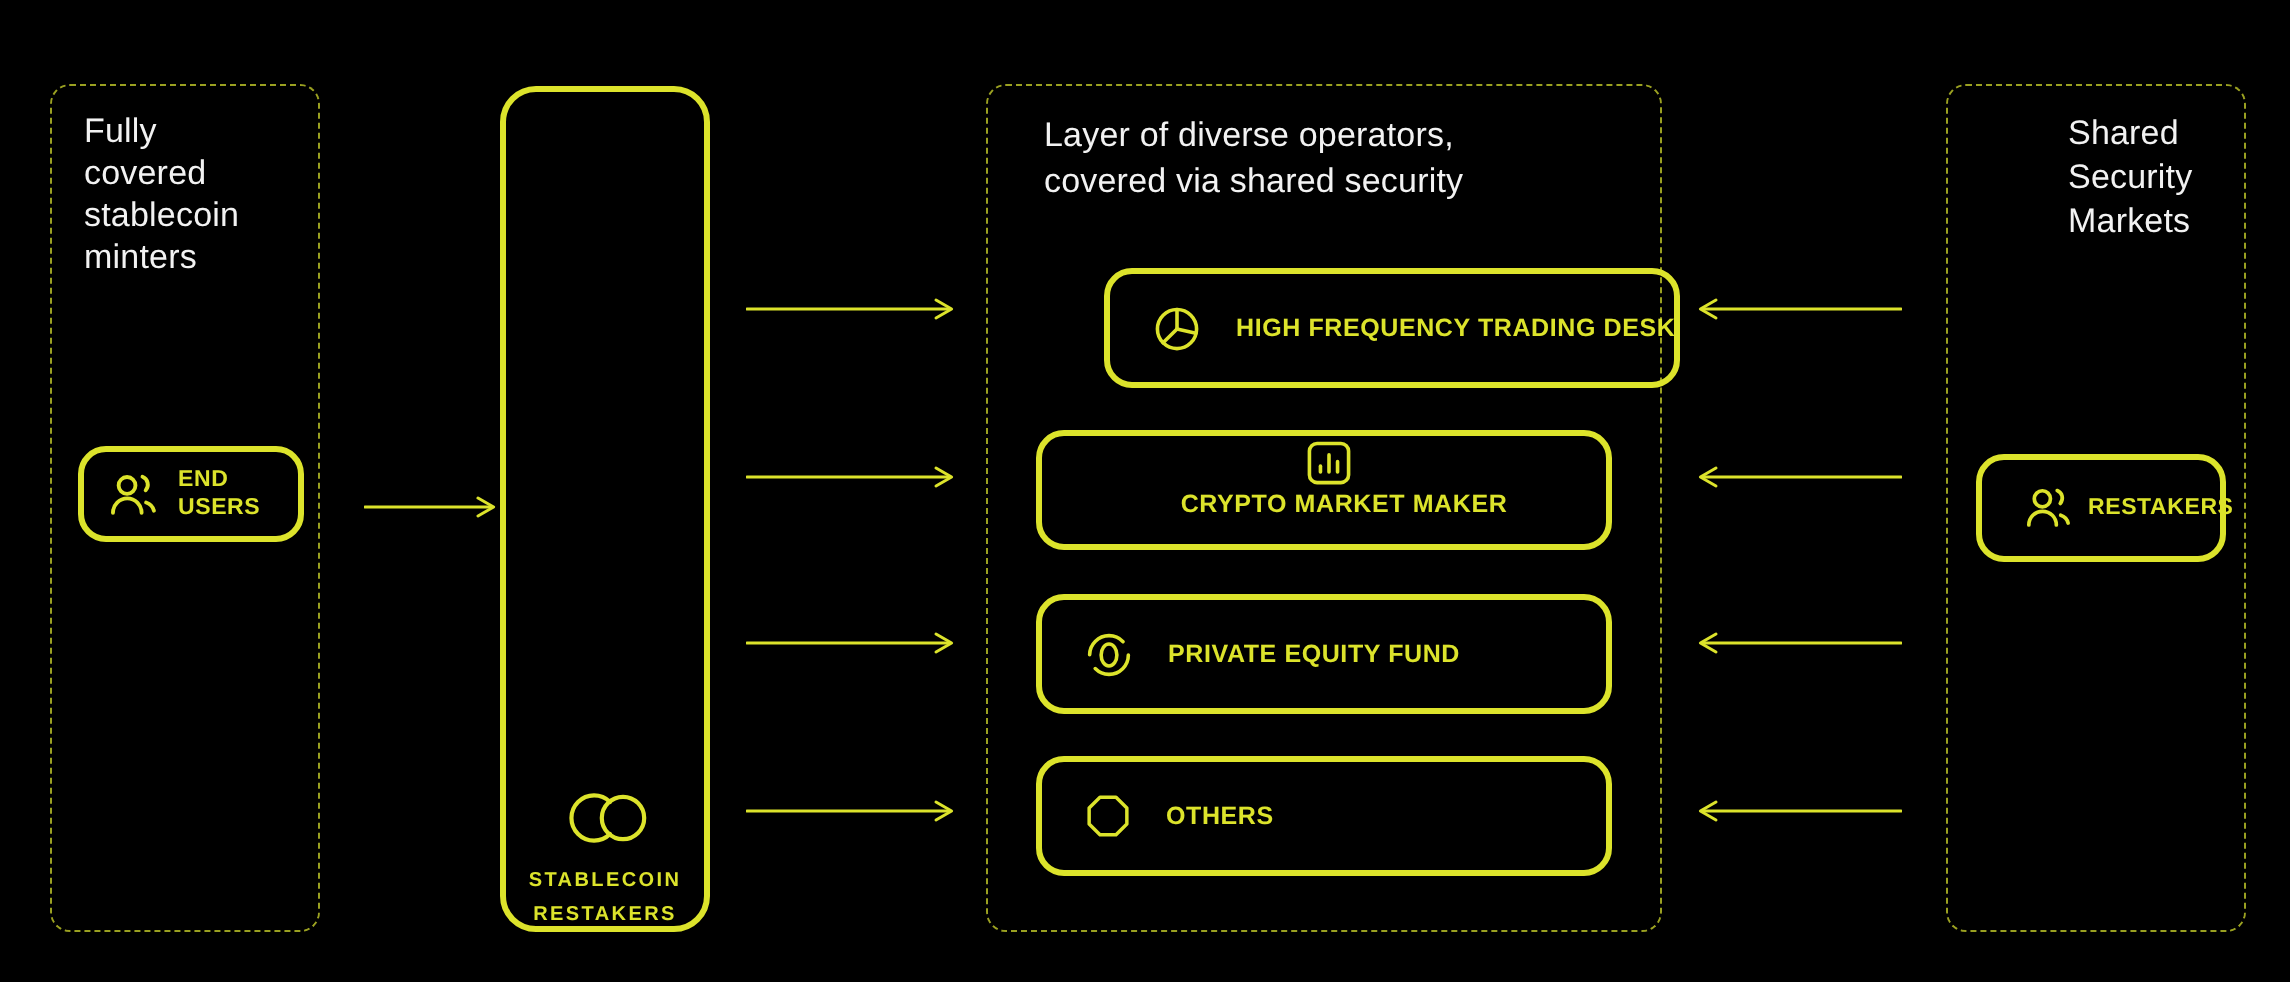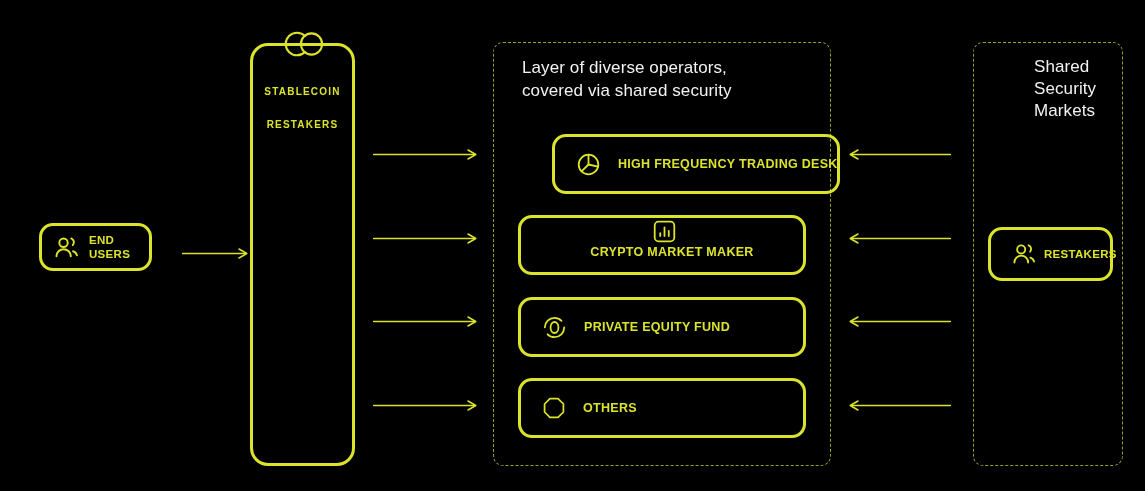--- a/index.html
+++ b/index.html
@@ -43,36 +43,38 @@
   .small-label{font-size:11.5px;line-height:14px;letter-spacing:.3px;}
   
   .operator-node{left:24px;width:288px;height:60px;padding-left:20px;}
   .operator-node .icon{margin-right:16px;}
   .operator-label{font-size:12.5px;letter-spacing:.3px;white-space:nowrap;}
   
   .collateral-node{
     position:absolute;left:250px;top:43px;width:105px;height:423px;
     border:3px solid var(--accent,#dce32b);border-radius:18px;
     box-sizing:border-box;
-    display:flex;flex-direction:column;align-items:center;justify-content:flex-start;
-    color:var(--accent,#dce32b);
-    gap:16px;
+    display:flex;flex-direction:column;align-items:center;justify-content:flex-end;
+    color:var(--accent,#dce32b);
   }
   .collateral-text{
     font-size:10px;font-weight:700;letter-spacing:1.2px;
     color:var(--accent,#dce32b);
   }
   .arrow{position:absolute;color:var(--accent,#dce32b);}
   svg{display:block;}
 </style>
 </head>
 <body>
 
 <div class="canvas">
 
+  <div class="dashed-panel" style="left:25px;top:42px;width:135px;height:424px;">
+    <div class="panel-title" style="left:16px;top:12px;width:102px;">Fully covered stablecoin minters</div>
+  </div>
 
   <div class="node" style="left:39px;top:223px;width:113px;height:48px;padding-left:13px;">
     <span class="icon" style="margin-right:9px;">
       <svg width="25" height="23" viewBox="0 0 22 20" fill="none" stroke="currentColor" stroke-width="1.7" stroke-linecap="round" stroke-linejoin="round">
         <circle cx="7.5" cy="5.8" r="3.7"></circle>
         <path d="M1.3 17.8a6.3 6.3 0 0 1 12.6 0"></path>
         <path d="M14.3 2a3.7 3.7 0 0 1 1.4 5.9"></path>
         <path d="M15.9 13.3c1.9 .6 3 1.9 3.4 3.6"></path>
       </svg>
     </span>

